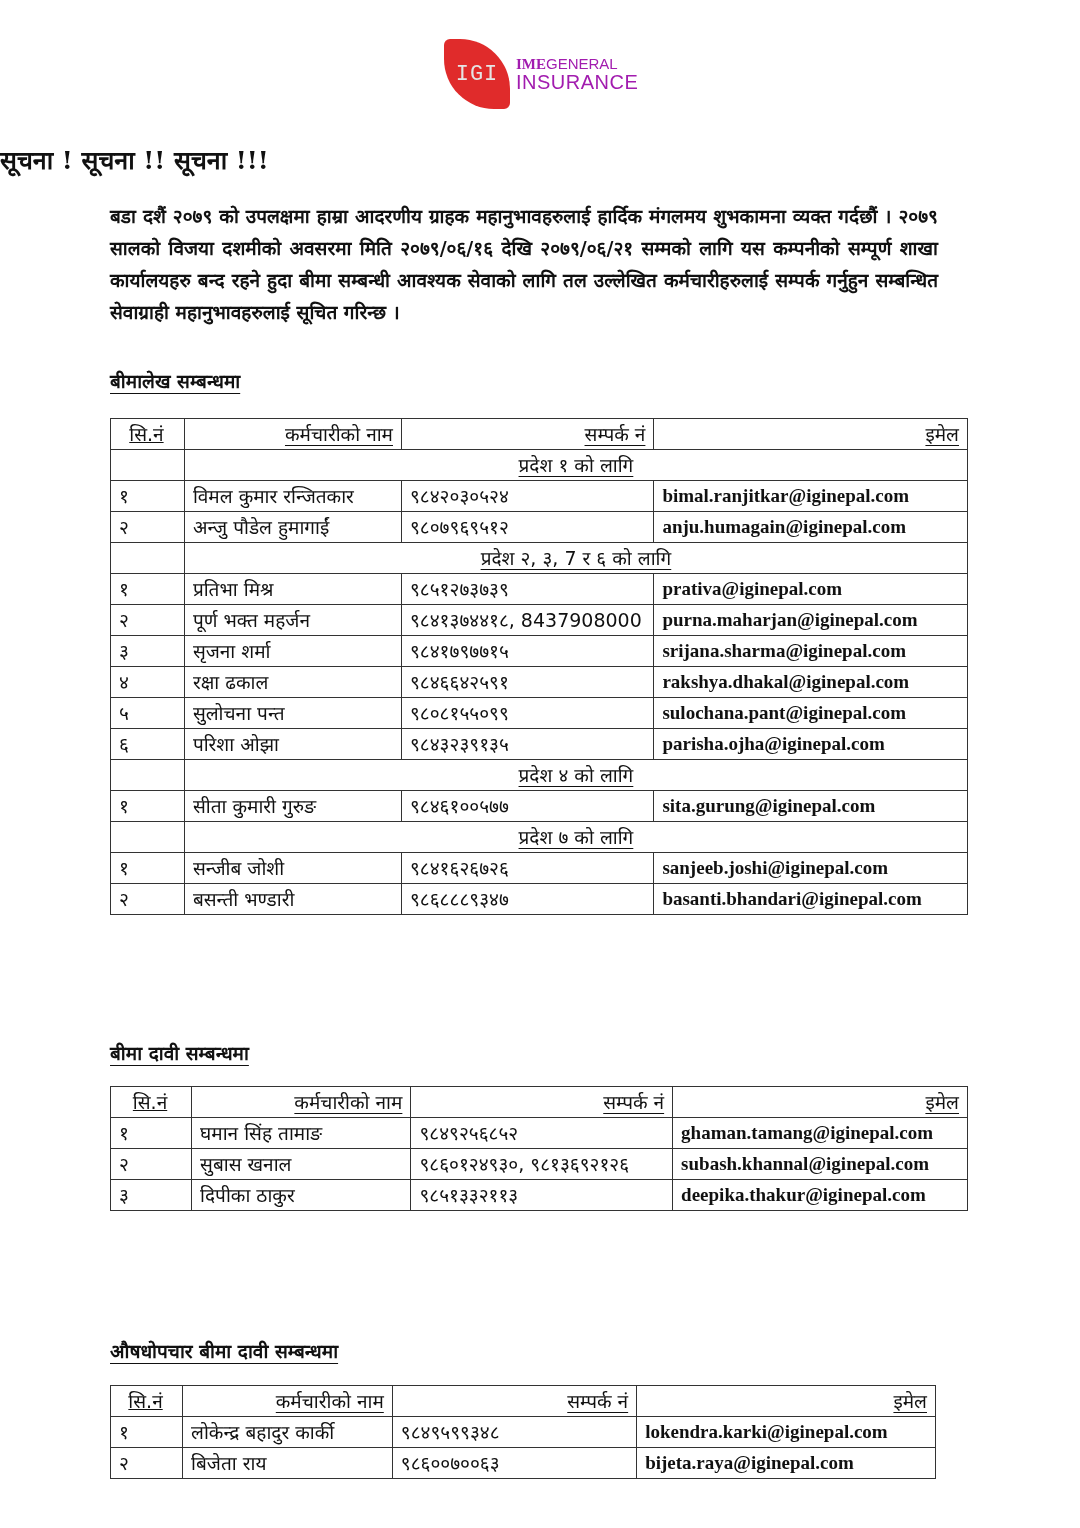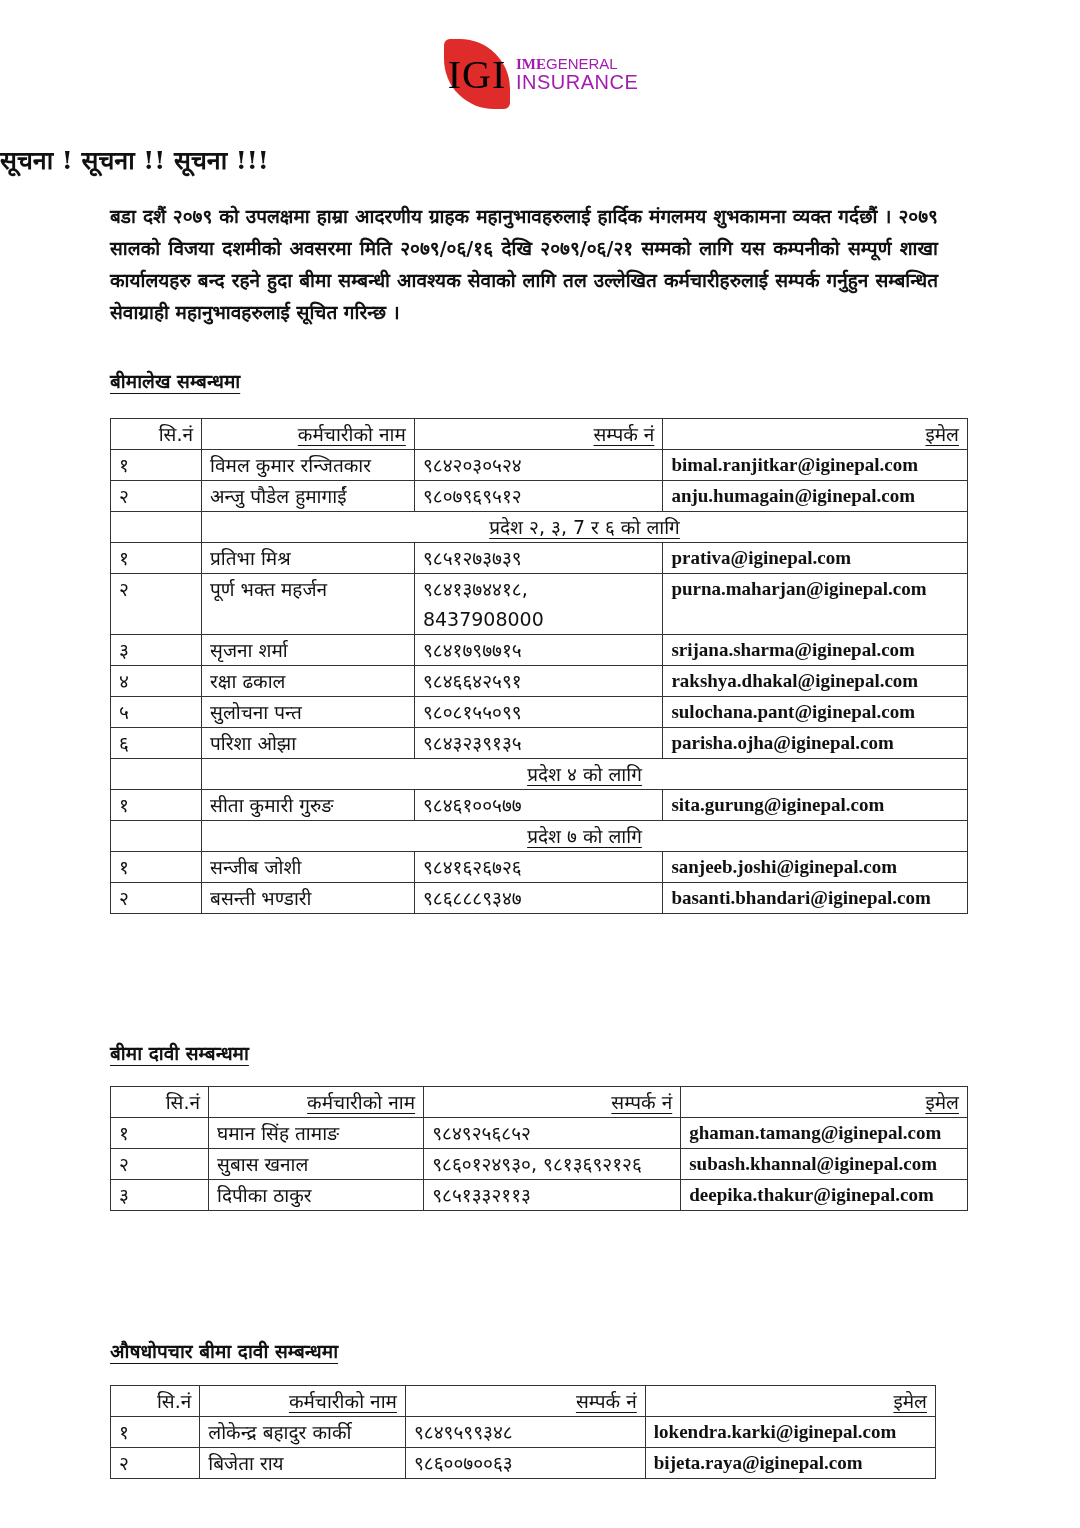--- a/index.html
+++ b/index.html
@@ -5,21 +5,21 @@
     html, body { margin: 0; padding: 0; background: #ffffff; }
     body {
       width: 1080px; height: 1528px; position: relative; overflow: hidden;
       font-family: "DejaVu Sans", sans-serif; color: #111;
     }
     .logo { position: absolute; left: 444px; top: 38px; height: 72px; display: flex; align-items: center; }
     .logo-mark {
       width: 66px; height: 70px; background: #e02b2b;
       border-radius: 6px 50px 6px 50px;
       display: flex; align-items: center; justify-content: center;
-      color: #000000; font-family: Liberation Serif, serif; font-size: 40px; letter-spacing: 1px;
+      color: #e5e5e5; font-family: Liberation Mono, monospace; font-size: 22px; letter-spacing: 1px;
     }
     .logo-text { margin-left: 6px; color: #a21caf; font-family: "Liberation Sans", sans-serif; line-height: 1; }
     .logo-text .l1 { font-size: 15px; }
     .logo-text .l1 b { font-family: "Liberation Serif", serif; font-weight: bold; }
     .logo-text .l2 { font-size: 20px; letter-spacing: 0.5px; }
 
     .title {
       position: absolute; left: 0; width: 1080px; top: 142px; text-align: left;
       font-family: "DejaVu Serif", serif; font-weight: bold; font-size: 25px;
     }
@@ -32,21 +32,21 @@
       text-decoration: underline; text-underline-offset: 5px;
     }
     table.contacts {
       position: absolute; border-collapse: collapse; font-size: 19px;
     }
     table.contacts td, table.contacts th {
       border: 1.5px solid #333; padding: 0 8px; vertical-align: top; line-height: 30px;
     }
     table.contacts th { font-weight: normal; text-align: right; }
     table.contacts th span { text-decoration: underline; text-underline-offset: 4px; }
-    table.contacts th.sn { text-align: right; padding-left: 24px; }
+    table.contacts th.sn { text-align: center; padding-left: 6px; text-decoration: underline; }
     td.email { font-family: Liberation Serif, serif; font-weight: bold; font-size: 19px; word-break: break-all; }
     td.region { text-align: center; }
     td.region span { text-decoration: underline; text-underline-offset: 4px; }
   </style>
 </head>
 <body>
 
 <div class="logo">
   <div class="logo-mark">IGI</div>
   <div class="logo-text">
@@ -61,20 +61,24 @@
 <div class="sec-head" style="top:368px">बीमालेख सम्बन्धमा</div>
 <table class="contacts" id="t0" style="left:110px; top:418px; width:858px;">
     <tbody>
       <tr>
         <th class="sn" style="width:62px">सि.नं</th>
         <th style="width:216px"><span>कर्मचारीको नाम</span></th>
         <th style="width:250px"><span>सम्पर्क नं</span></th>
         <th style="width:330px"><span>इमेल</span></th>
       </tr>
       <tr>
+        <td></td>
+        <td colspan="3" class="region"><span>प्रदेश १ को लागि</span></td>
+      </tr>
+      <tr>
         <td>१</td>
         <td>विमल कुमार रन्जितकार</td>
         <td>९८४२०३०५२४</td>
         <td class="email">bimal.ranjitkar@iginepal.com</td>
       </tr>
       <tr>
         <td>२</td>
         <td>अन्जु पौडेल हुमागाईं</td>
         <td>९८०७९६९५१२</td>
         <td class="email">anju.humagain@iginepal.com</td>

